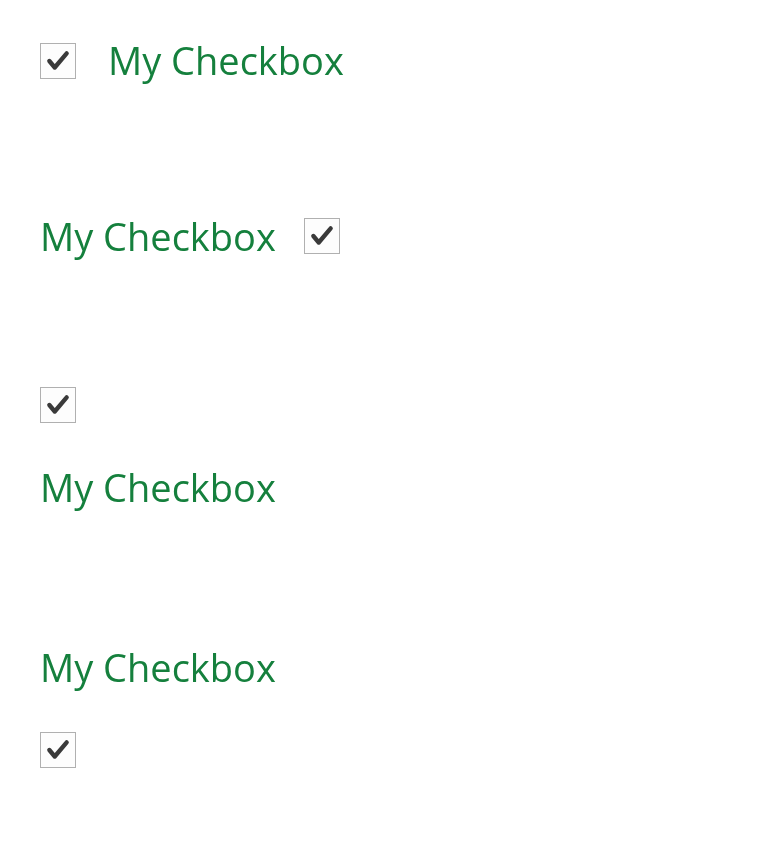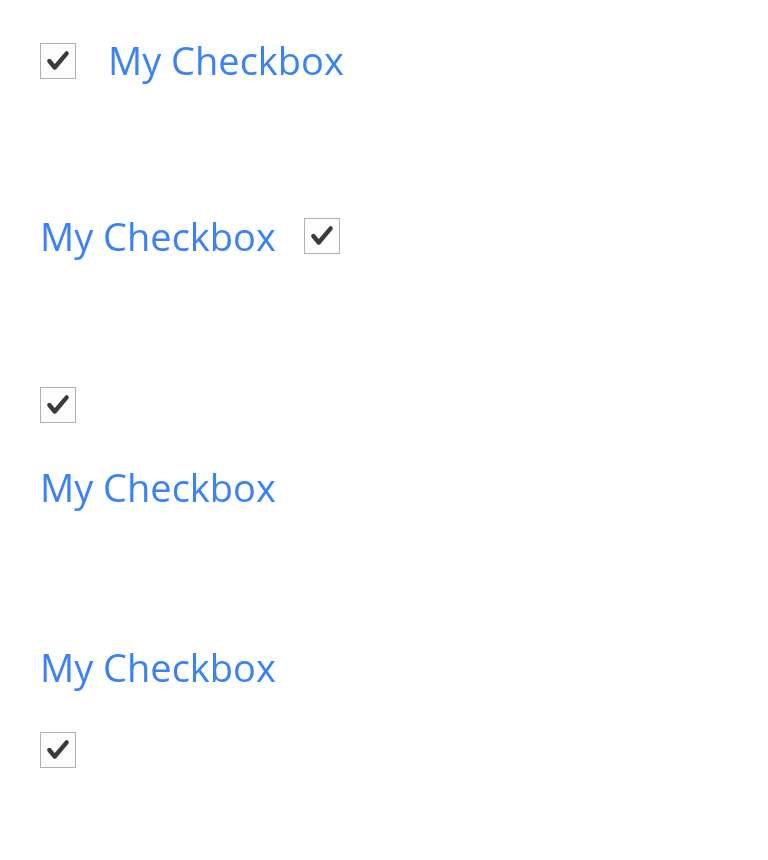--- a/index.html
+++ b/index.html
@@ -35,21 +35,21 @@
       justify-content: center;
       cursor: pointer;
     }
     .checkbox-box svg {
       width: 26px;
       height: 26px;
       display: block;
     }
     .label {
       font-size: 38px;
-      color: #3b82f6;
+      color: #15803d;
       line-height: 1.2;
     }
 
     
     .row1 {
       margin-top: 2px;
       margin-left: 0px;
     }
     .row1 .checkbox-box {
       margin-right: 32px;

